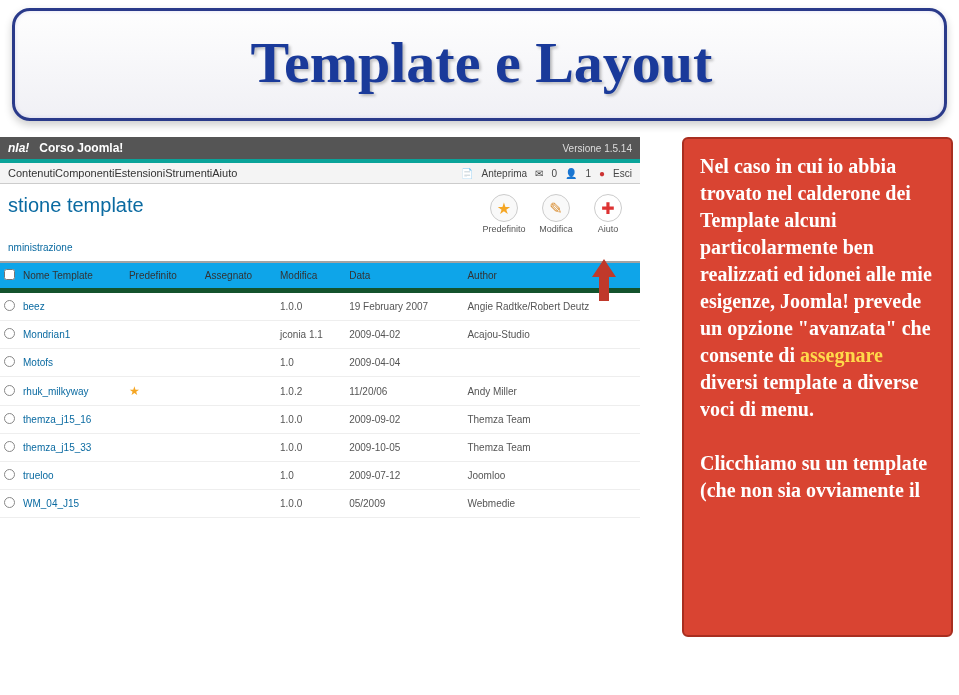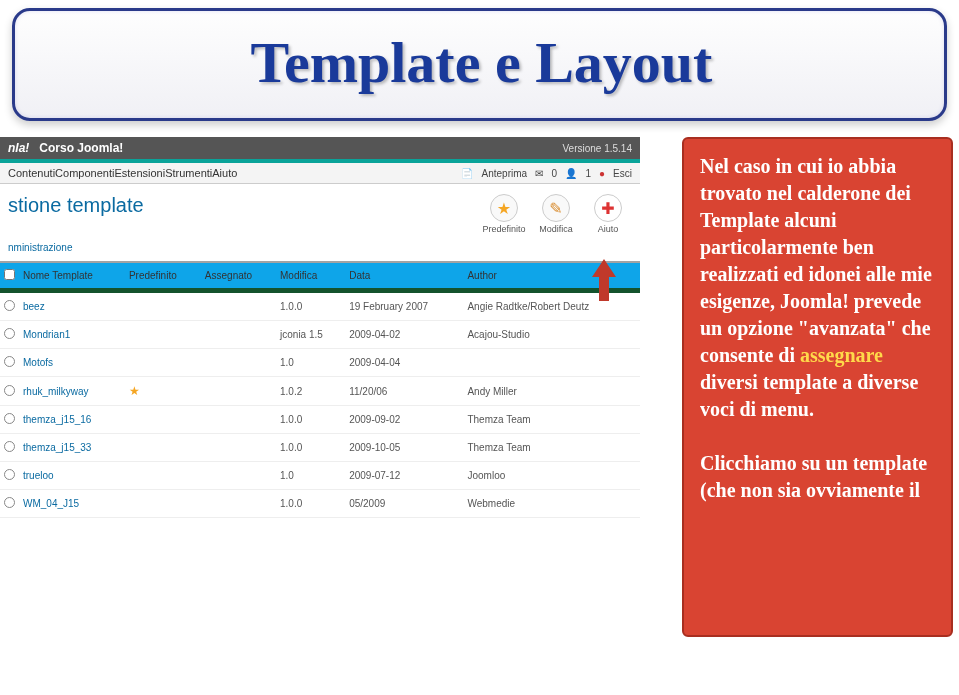--- a/index.html
+++ b/index.html
@@ -167,21 +167,21 @@
             <td></td>
             <td>1.0.0</td>
             <td>19 February 2007</td>
             <td>Angie Radtke/Robert Deutz</td>
           </tr>
           <tr>
             <td><span class="radio"></span></td>
             <td class="name">Mondrian1</td>
             <td></td>
             <td></td>
-            <td>jconia 1.5</td>
+            <td>jconia 1.1</td>
             <td>2009-04-02</td>
             <td>Acajou-Studio</td>
           </tr>
           <tr>
             <td><span class="radio"></span></td>
             <td class="name">Motofs</td>
             <td></td>
             <td></td>
             <td>1.0</td>
             <td>2009-04-04</td>

